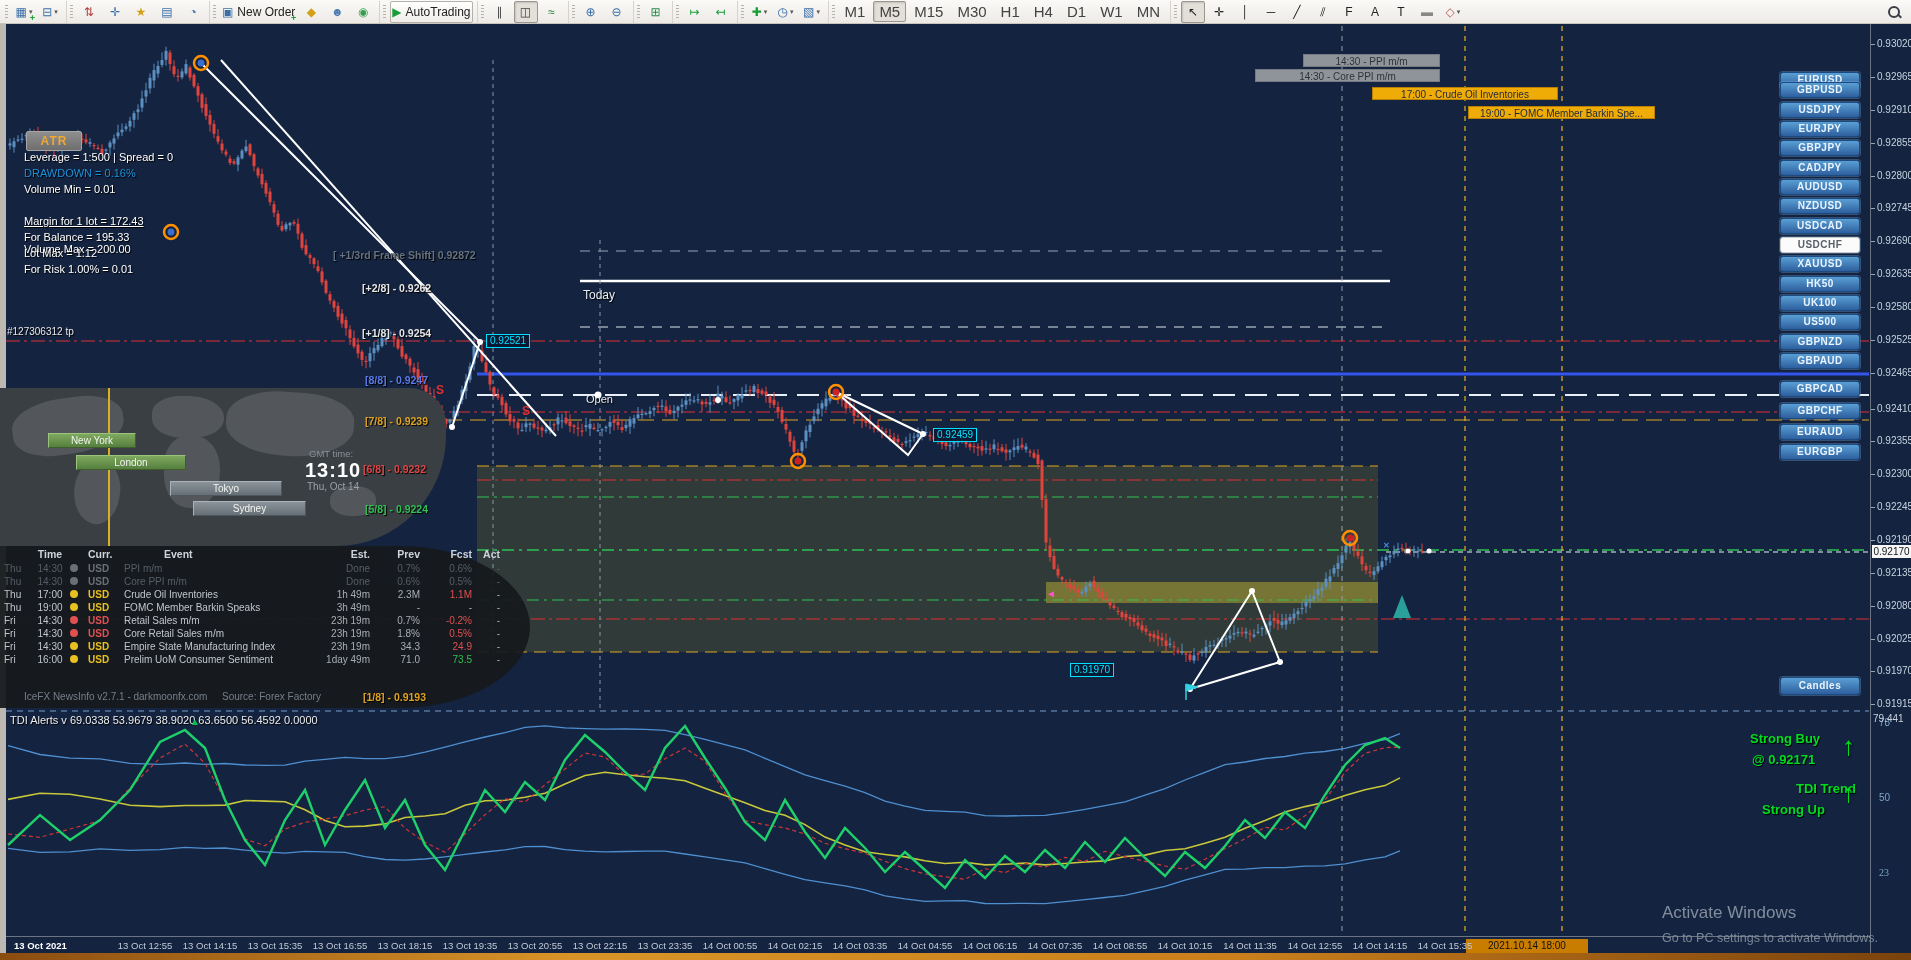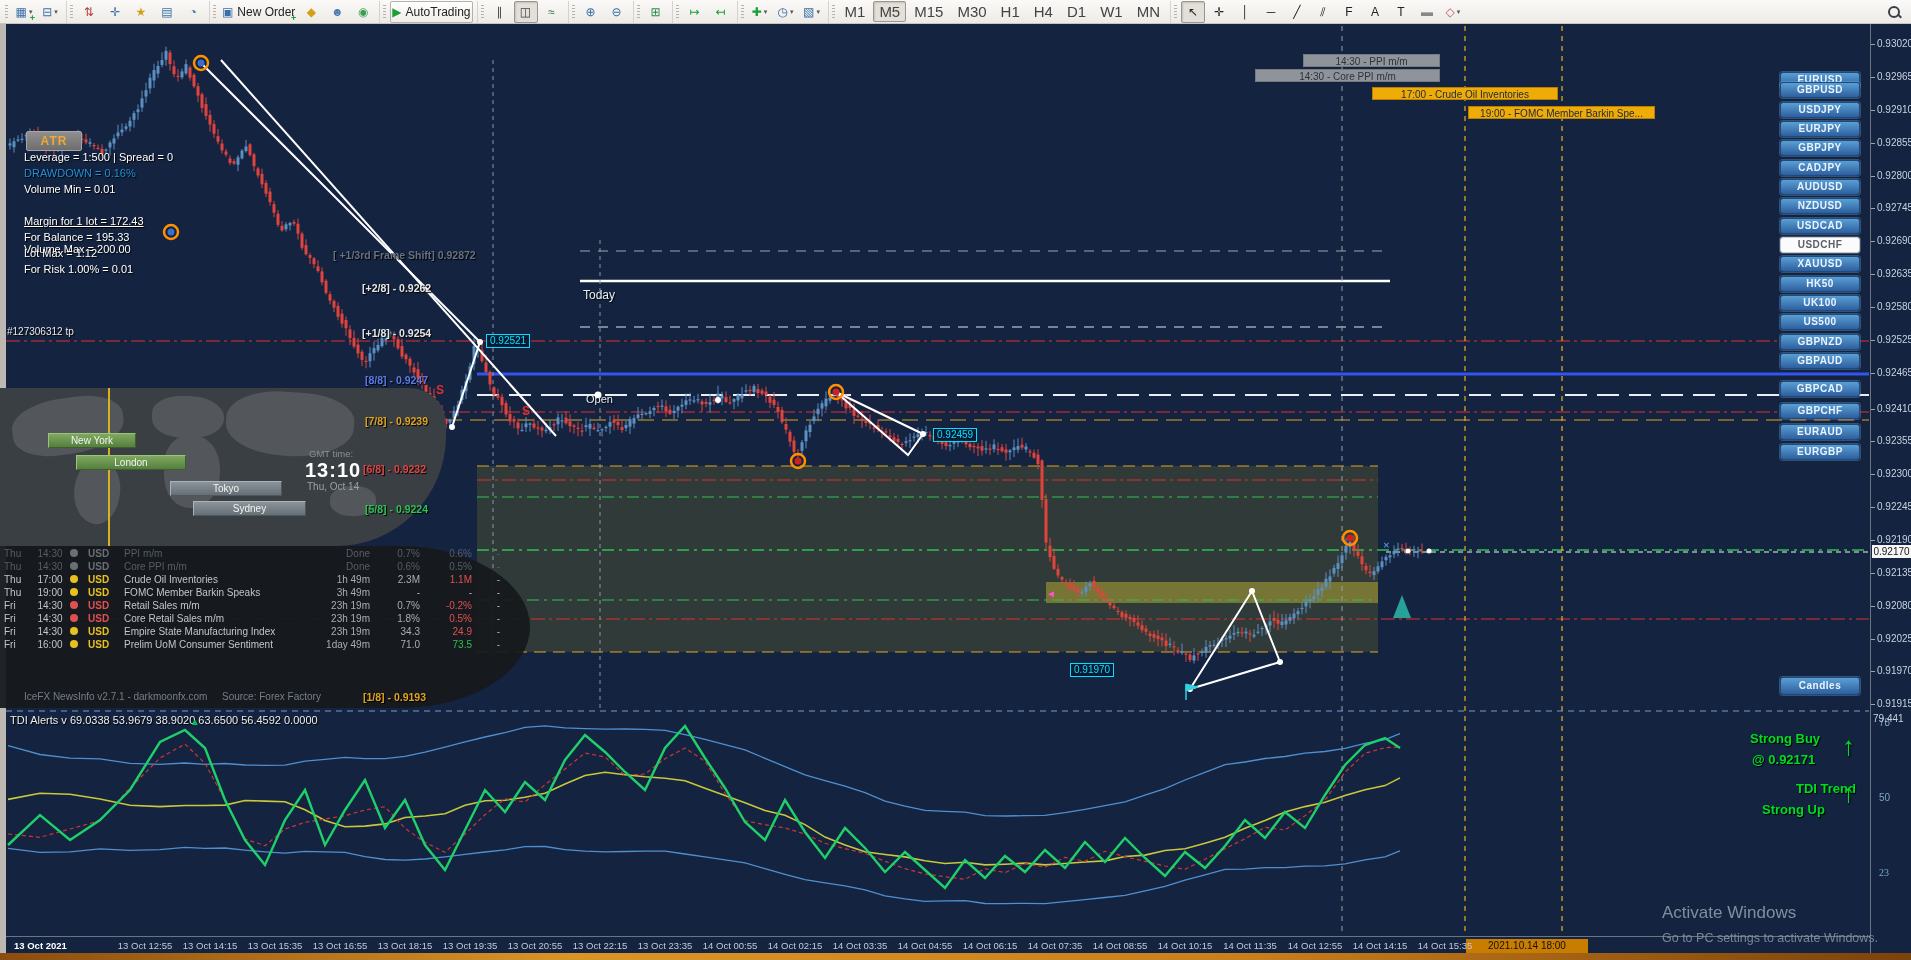--- a/index.html
+++ b/index.html
@@ -1101,20 +1101,31 @@
       <div class="sess on" style="left: 76px; top: 455px; width: 108px;">London</div>
       <div class="sess off" style="left: 170px; top: 481px; width: 110px;">Tokyo</div>
       <div class="sess off" style="left: 193px; top: 501px; width: 111px;">Sydney</div>
     </div>
   <div id="gmt-cap">GMT time:</div>
   <div id="gmt-time">13:10</div>
   <div id="gmt-date">Thu, Oct 14</div>
 
   <div id="news-panel"></div>
   <div id="news-grid">
+      <div class="nrow hdr">
+        <span></span>
+        <span style="text-align:center">Time</span>
+        <span></span>
+        <span>Curr.</span>
+        <span style="padding-left:40px">Event</span>
+        <span style="text-align:right">Est.</span>
+        <span style="text-align:right">Prev</span>
+        <span style="text-align:right">Fcst</span>
+        <span style="text-align:right">Act</span>
+      </div>
       <div class="nrow dim">
         <span>Thu</span>
         <span style="text-align:center">14:30</span>
         <span><span class="dot" style="background:#6a6f75"></span></span>
         <span class="cur" style="color:#6a6f75">USD</span>
         <span class="ev">PPI m/m</span>
         <span class="nv" style="text-align:right">Done</span>
         <span class="nv" style="text-align:right">0.7%</span>
         <span class="nv" style="text-align:right;">0.6%</span>
         <span class="nv" style="text-align:right">-</span>

